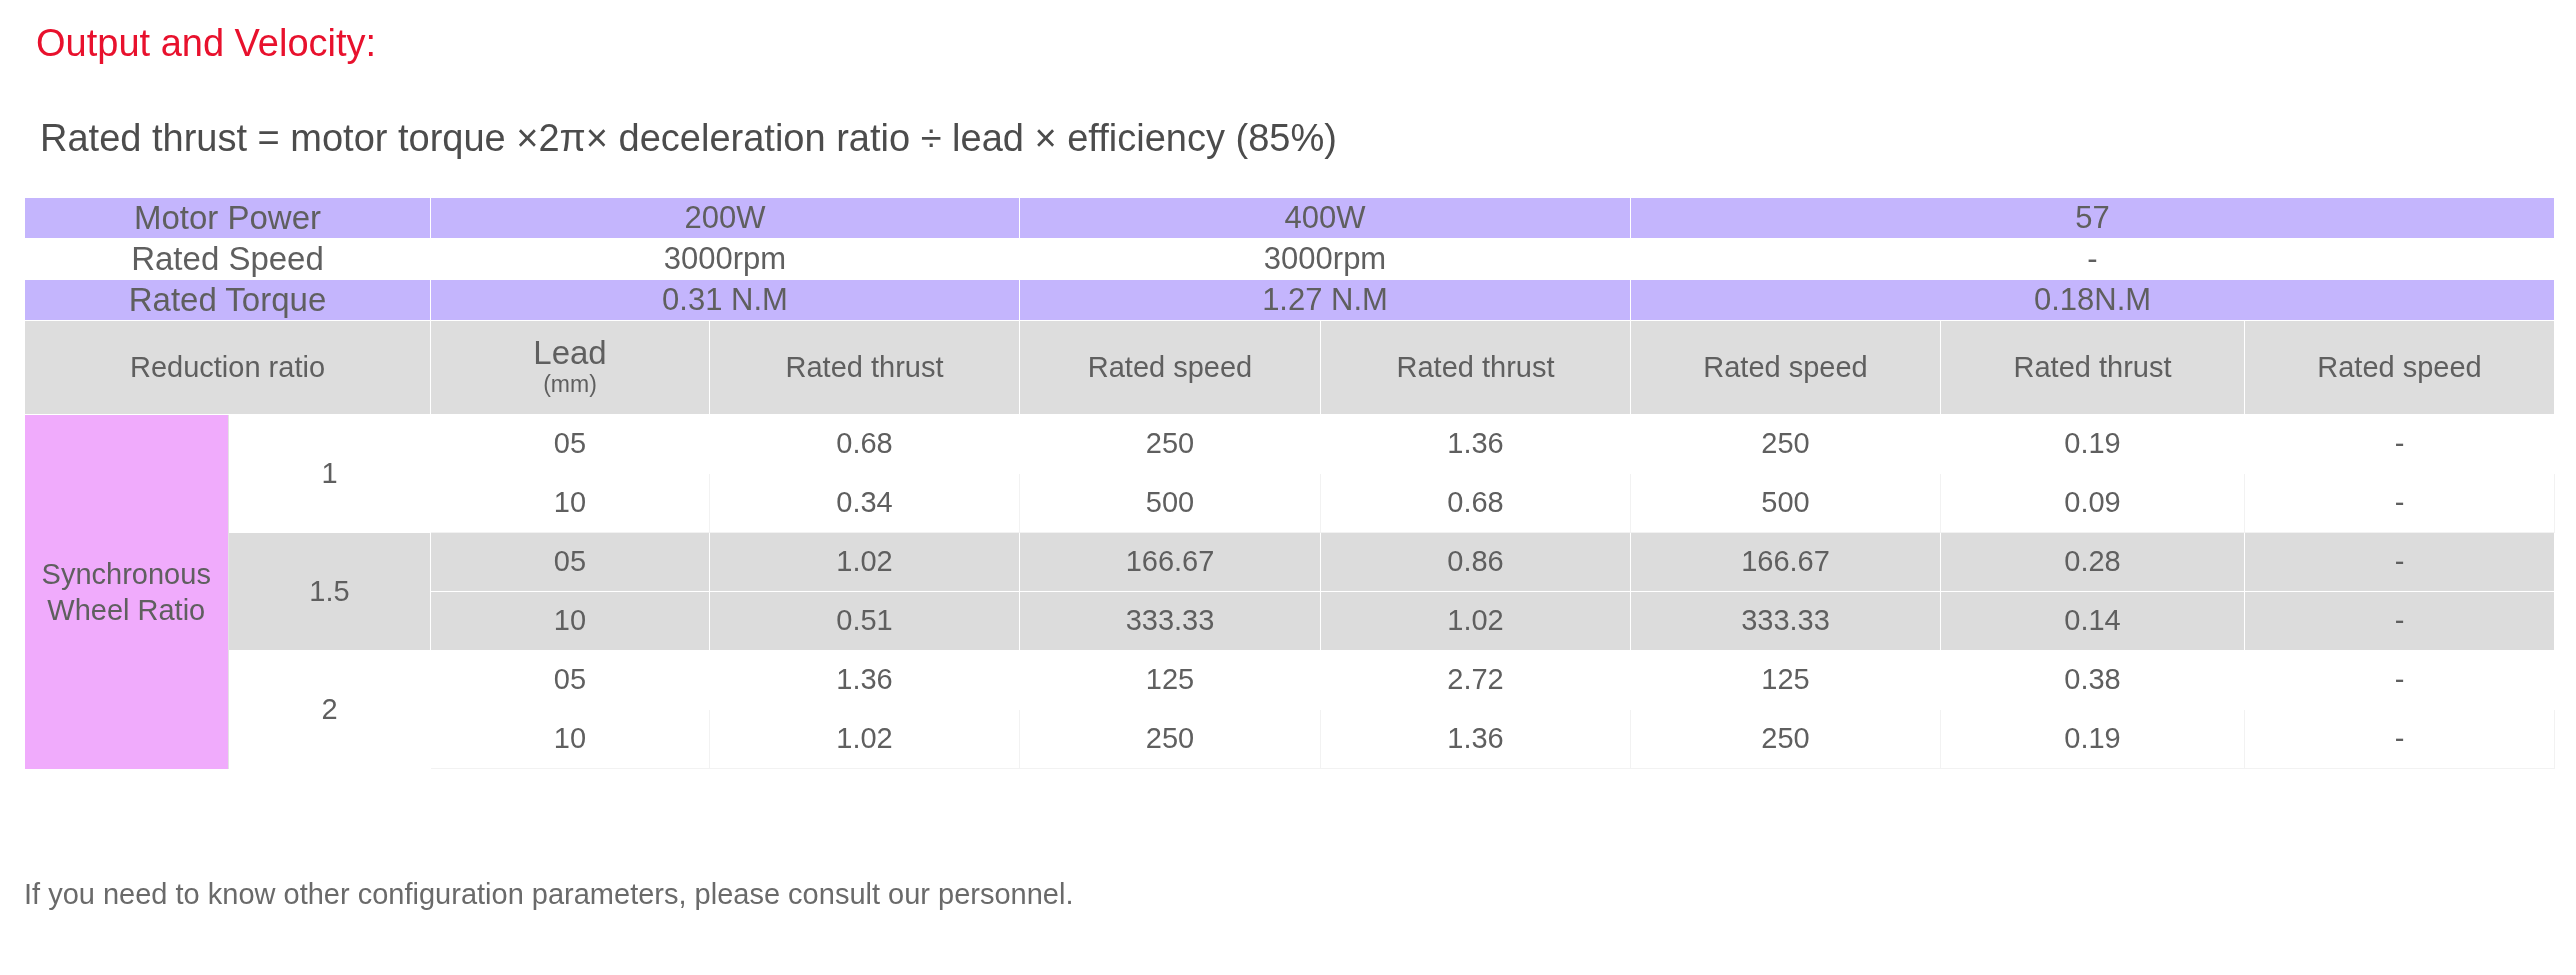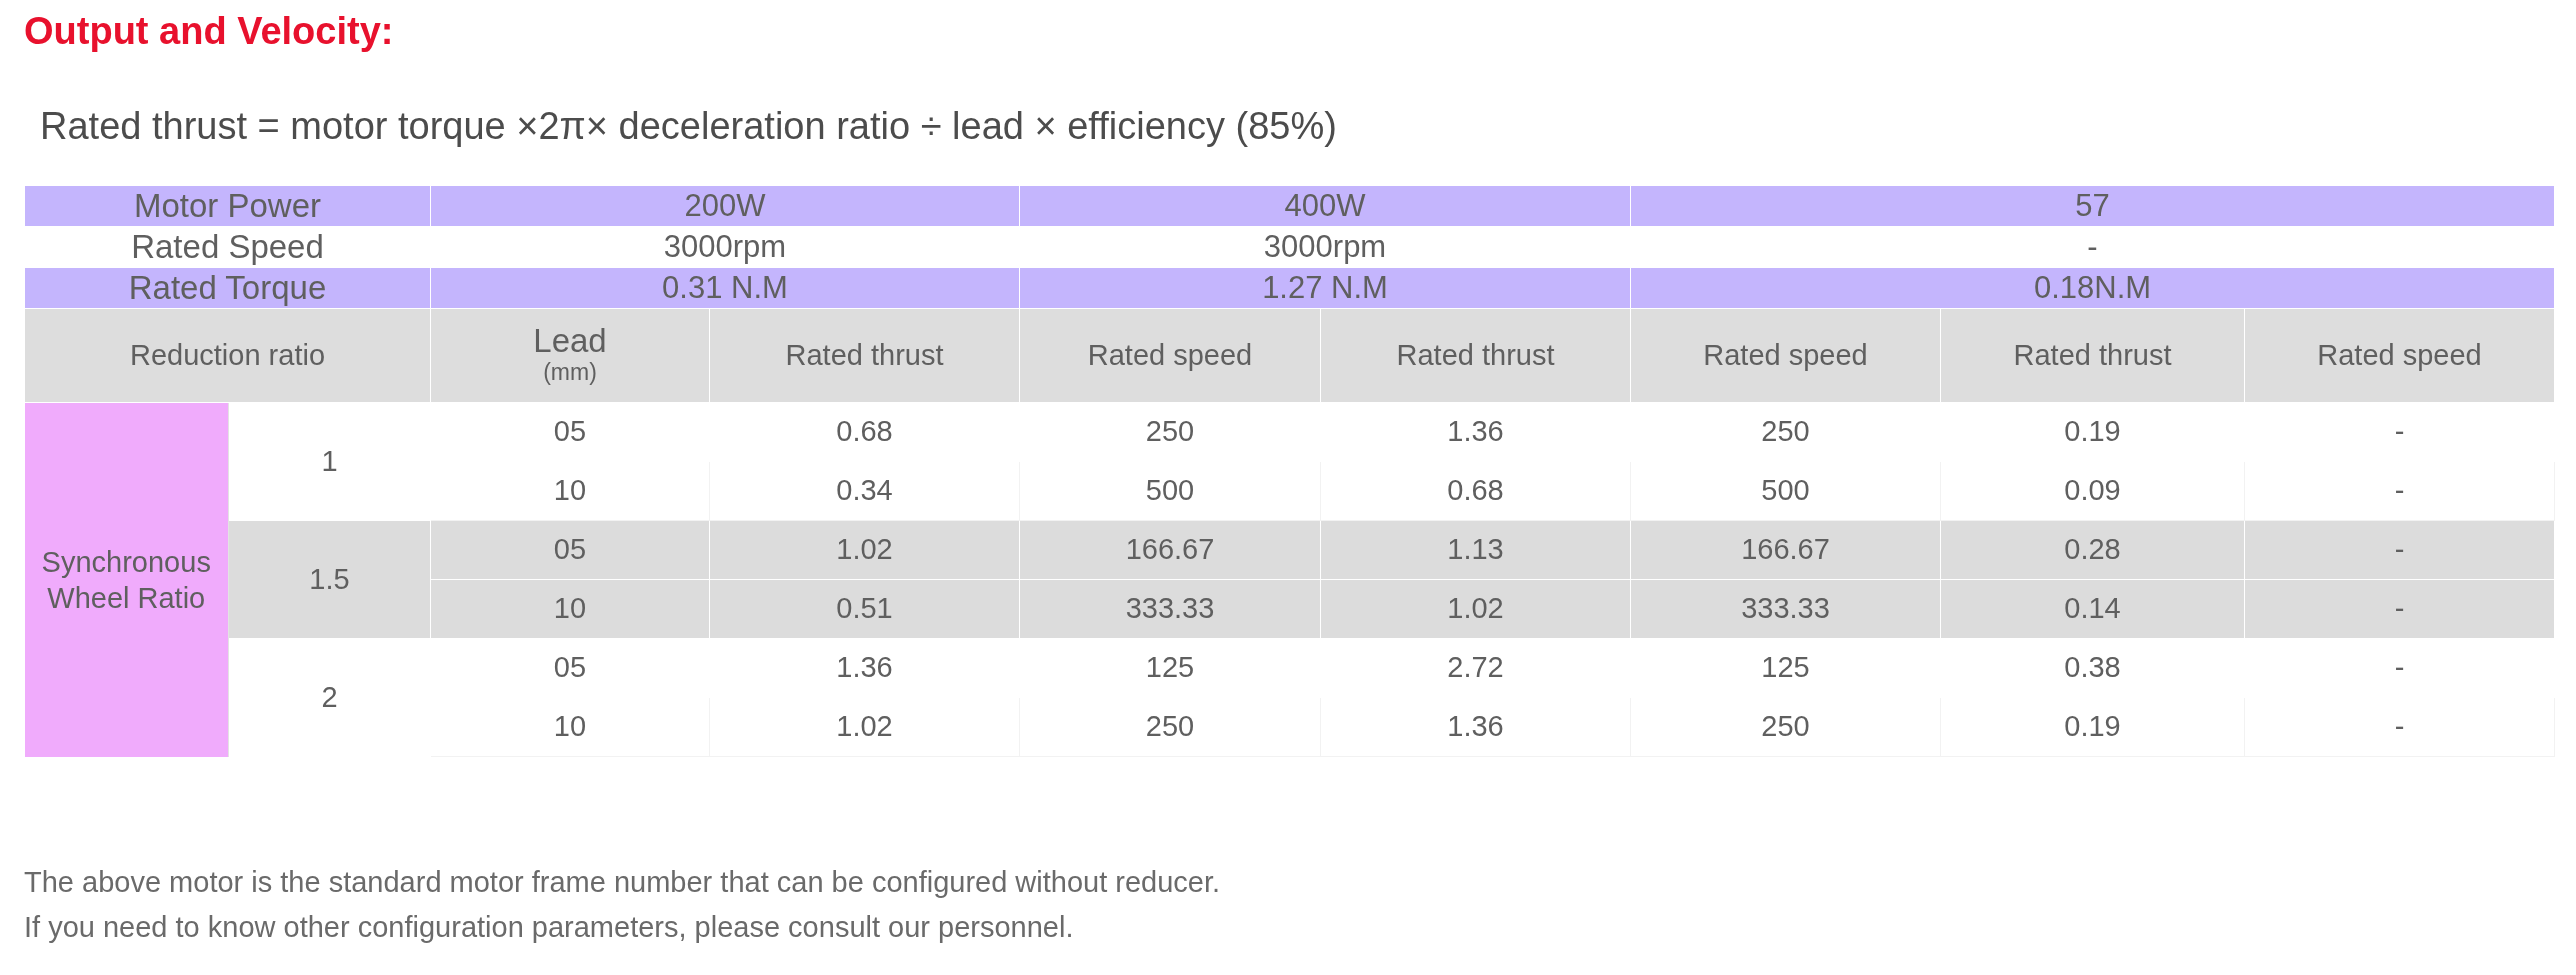--- a/index.html
+++ b/index.html
@@ -20,25 +20,25 @@
     width: 2576px;
     height: 976px;
     box-sizing: border-box;
     padding: 0 24px;
   }
 
   
   .section-title {
     color: #e8112d;
     font-size: 38px;
-    font-weight: bold;
+    font-weight: normal;
     letter-spacing: 0px;
     line-height: 1.0;
     padding-top: 12px;
-    margin: 0;
+    margin: 12px;
     white-space: nowrap;
   }
   .formula-line {
     color: #4c4c4c;
     font-size: 38px;
     font-weight: normal;
     line-height: 1.0;
     margin: 16px;
     padding-top: 41px;
     white-space: nowrap;
@@ -189,21 +189,21 @@
         <td class="tint-data-plain sep">500</td>
         <td class="tint-data-plain sep">0.09</td>
         <td class="tint-data-plain sep">-</td>
       </tr>
 
       <tr class="data">
         <td class="ratiocell tint-data-shaded" rowspan="2">1.5</td>
         <td class="tint-data-shaded">05</td>
         <td class="tint-data-shaded">1.02</td>
         <td class="tint-data-shaded">166.67</td>
-        <td class="tint-data-shaded">1.13</td>
+        <td class="tint-data-shaded">0.86</td>
         <td class="tint-data-shaded">166.67</td>
         <td class="tint-data-shaded">0.28</td>
         <td class="tint-data-shaded">-</td>
       </tr>
       <tr class="data">
         <td class="tint-data-shaded">10</td>
         <td class="tint-data-shaded">0.51</td>
         <td class="tint-data-shaded">333.33</td>
         <td class="tint-data-shaded">1.02</td>
         <td class="tint-data-shaded">333.33</td>
@@ -228,18 +228,17 @@
         <td class="tint-data-plain sep">1.36</td>
         <td class="tint-data-plain sep">250</td>
         <td class="tint-data-plain sep">0.19</td>
         <td class="tint-data-plain sep">-</td>
       </tr>
 
     </tbody>
   </table>
 
   <div class="footnote">
-    <div>The above motor is the standard motor frame number that can be configured without reducer.</div>
     <div>If you need to know other configuration parameters, please consult our personnel.</div>
   </div>
 
 </div>
 
 
 </body></html>

